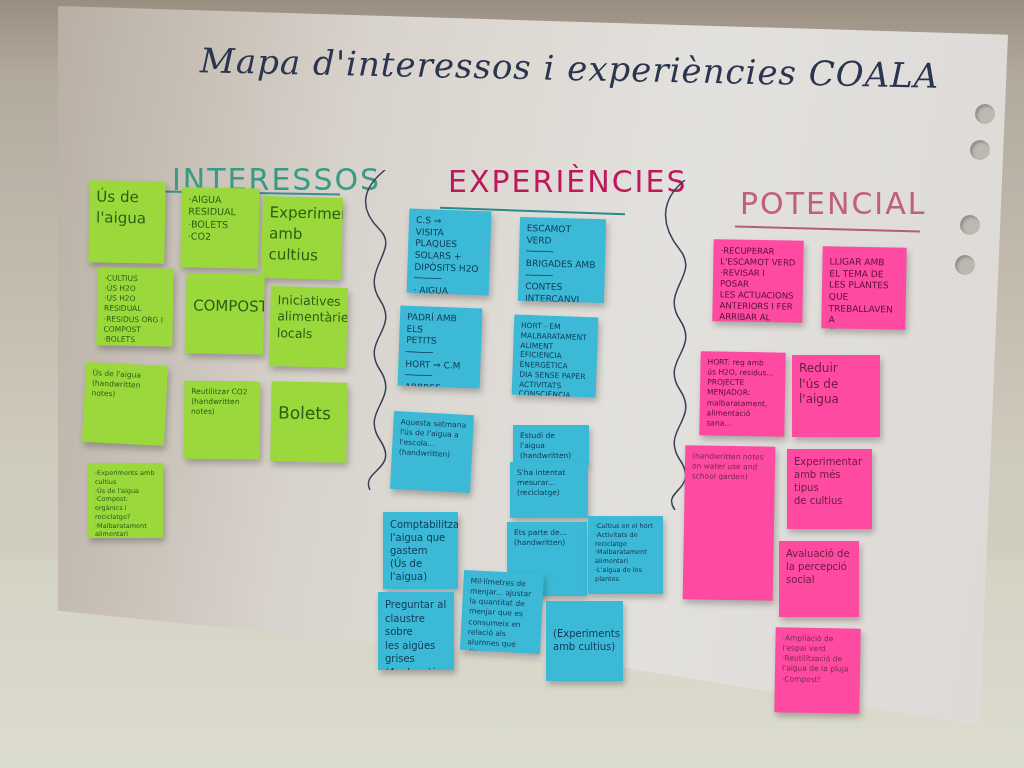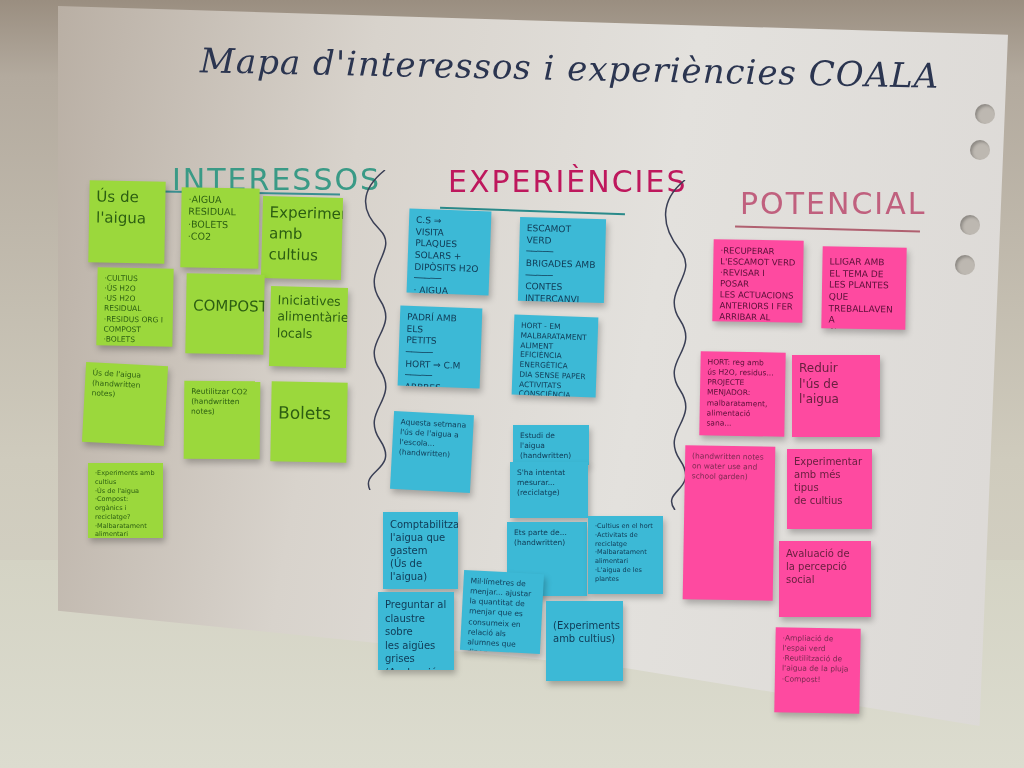--- a/index.html
+++ b/index.html
@@ -129,21 +129,21 @@
 <div class="note b" style="left:383px;top:512px;width:75px;height:77px;font-size:10px">Comptabilitzar
 l'aigua que
 gastem
 (Ús de l'aigua)</div>
 <div class="note b tiny" style="left:462px;top:572px;width:80px;height:80px;transform:rotate(3deg)">Mil·límetres de menjar... ajustar la quantitat de menjar que es consumeix en relació als alumnes que dinen</div>
 <div class="note b tiny" style="left:378px;top:592px;width:76px;height:78px;font-size:10px">Preguntar al
 claustre sobre
 les aigües grises
 (Avaluació percepció
 social)</div>
-<div class="note b" style="left:546px;top:601px;width:77px;height:80px;font-size:10px;padding-top:18px">(Experiments
+<div class="note b" style="left:546px;top:601px;width:77px;height:80px;font-size:10px;padding-top:26px">(Experiments
 amb cultius)</div>
 
 <div class="note p" style="left:713px;top:240px;width:90px;height:82px;transform:rotate(1deg);font-size:8.5px">·RECUPERAR
 L'ESCAMOT VERD
 ·REVISAR I POSAR
 LES ACTUACIONS
 ANTERIORS I FER
 ARRIBAR AL CLAUSTRE</div>
 <div class="note p" style="left:822px;top:247px;width:84px;height:82px;transform:rotate(1deg);font-size:9px;padding-top:10px">LLIGAR AMB
 EL TEMA DE
@@ -156,20 +156,20 @@
 malbaratament,
 alimentació
 sana...</div>
 <div class="note p" style="left:792px;top:355px;width:88px;height:82px;font-size:12px;color:#6a2040">Reduir
 l'ús de
 l'aigua</div>
 <div class="note p tiny" style="left:684px;top:446px;width:90px;height:154px;transform:rotate(1deg);color:#7a2a50">(handwritten notes on water use and school garden)</div>
 <div class="note p" style="left:787px;top:449px;width:85px;height:80px;font-size:10px;color:#6a2040">Experimentar
 amb més tipus
 de cultius</div>
-<div class="note p" style="left:779px;top:541px;width:92px;height:76px;font-size:10px;color:#6a2040">Avaluació de
+<div class="note p" style="left:779px;top:541px;width:80px;height:76px;font-size:10px;color:#6a2040">Avaluació de
 la percepció
 social</div>
 <div class="note p tiny" style="left:775px;top:628px;width:85px;height:85px;transform:rotate(1deg);color:#7a2a50">·Ampliació de
 l'espai verd
 ·Reutilització de
 l'aigua de la pluja
 ·Compost!</div>
 
 </body></html>

